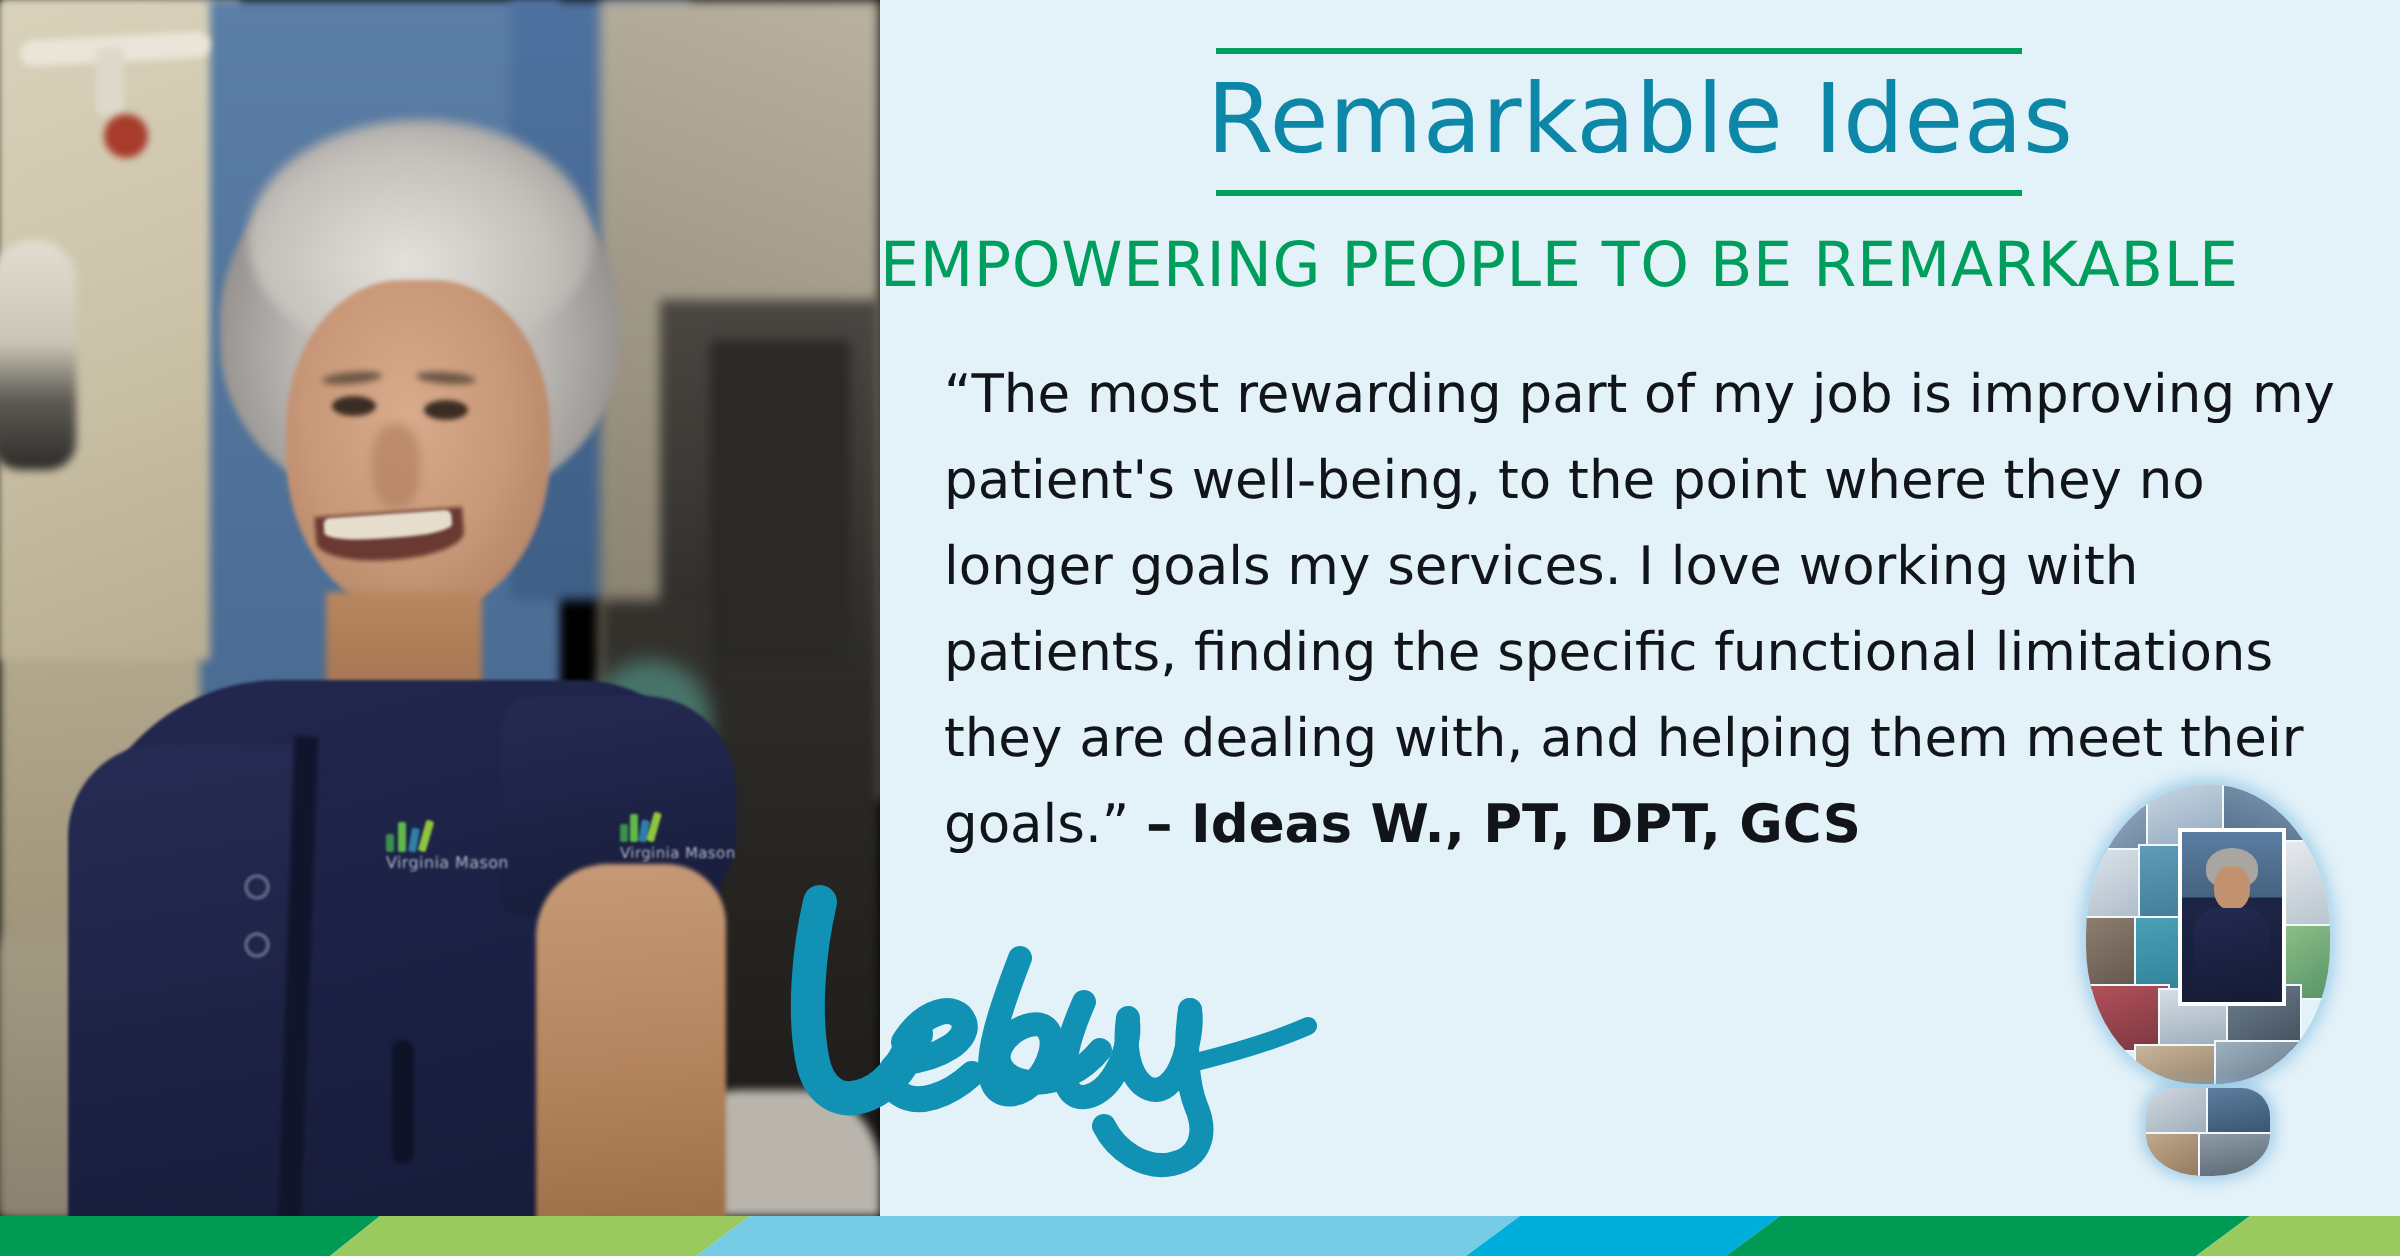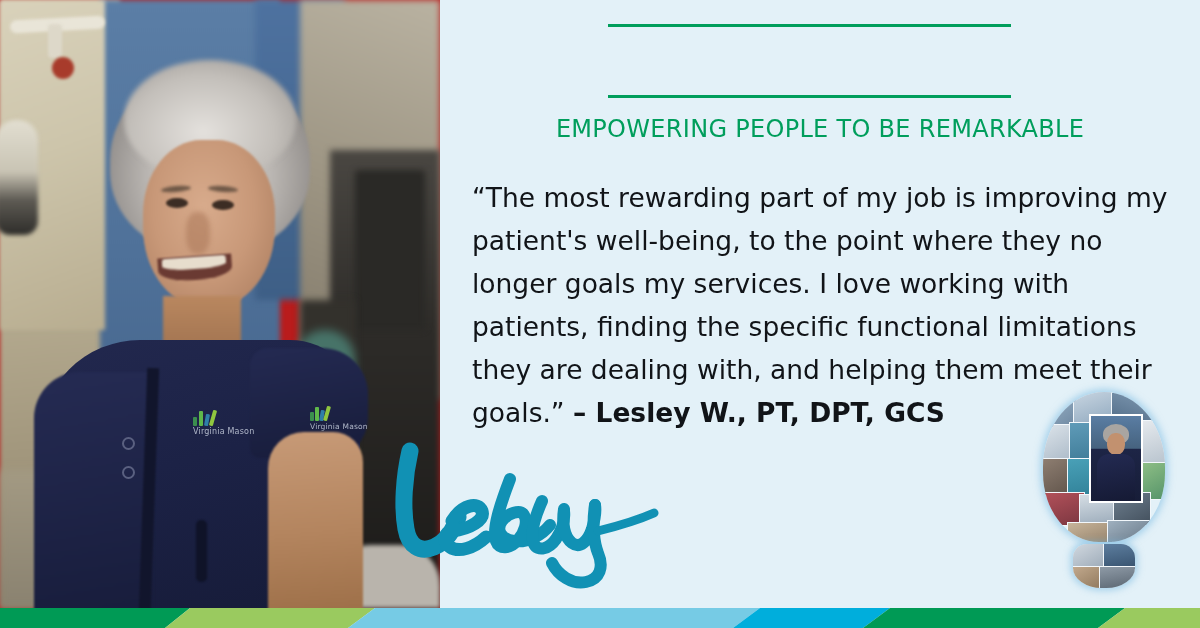--- a/index.html
+++ b/index.html
@@ -9,21 +9,21 @@
     position:relative;
     width:1200px;height:628px;
     overflow:hidden;
     background:#E3F1F8;
   }
 
   
   .photo{
     position:absolute;left:0;top:0;width:440px;height:608px;
     overflow:hidden;
-    background:#b91c1c;
+    background:#000000;
   }
   .ph-wallL{position:absolute;left:0;top:0;width:105px;height:330px;
     background:linear-gradient(160deg,#d9d2bb 0%,#cdc5ab 45%,#b8ad90 100%);
     filter:blur(2px);}
   .ph-wallBeige{position:absolute;left:0;top:0;width:120px;height:608px;
     background:linear-gradient(175deg,#cfc7ad 0%,#bdb398 40%,#a1967c 75%,#8b8069 100%);
     filter:blur(2px);}
   .ph-wallBlue{position:absolute;left:100px;top:0;width:180px;height:560px;
     background:linear-gradient(180deg,#5b7ea6 0%,#4f7199 45%,#3f5e84 100%);
     filter:blur(2.5px);}
@@ -125,23 +125,23 @@
     background:#E3F1F8;}
 
   .rule{position:absolute;left:608px;width:403px;height:3px;background:#009E5C;}
   .rule-top{top:24px;}
   .rule-bottom{top:95px;}
 
   .title{position:absolute;left:440px;top:31px;width:760px;text-align:center;
     font-family:"DejaVu Sans","Liberation Sans",sans-serif;
     font-size:48px;font-weight:400;color:#0C87A8;letter-spacing:.2px;
     line-height:58px;}
-  .subtitle{position:absolute;left:440px;top:115px;width:760px;text-align:center;
+  .subtitle{position:absolute;left:440px;top:115px;width:760px;
     font-family:"DejaVu Sans","Liberation Sans",sans-serif;
-    font-size:24px;font-weight:400;color:#009E5C;letter-spacing:.3px;}
+    font-size:31px;font-weight:400;color:#009E5C;letter-spacing:.3px;}
 
   .quote{position:absolute;left:472px;top:176px;width:700px;
     font-family:"DejaVu Sans","Liberation Sans",sans-serif;
     font-size:26.5px;line-height:43px;color:#111418;}
   .quote .attrib{font-weight:bold;}
 
   
   .bulb{position:absolute;left:1035px;top:392px;width:140px;height:200px;}
   .bulb-glass{position:absolute;left:8px;top:0;width:122px;height:150px;
     border-radius:50% 50% 46% 46%;overflow:hidden;
@@ -225,24 +225,25 @@
         <i style="left:10px;height:11px;background:#2f7fa8;transform:rotate(10deg);"></i>
         <i style="left:15px;height:15px;background:#8fc63f;transform:rotate(16deg);"></i>
       </div>
       <div class="vm-word">Virginia Mason</div>
     </div>
   </div>
 
   <div class="panel"></div>
 
   <div class="rule rule-top"></div>
+  <div class="title">Remarkable Ideas</div>
   <div class="rule rule-bottom"></div>
   <div class="subtitle">EMPOWERING PEOPLE TO BE REMARKABLE</div>
 
-  <div class="quote"><span>“The most rewarding part of my job is improving my patient's well-being, to the point where they no longer goals my services. I love working with patients, finding the specific functional limitations they are dealing with, and helping them meet their goals.” </span><span class="attrib">– Lesley W., PT, DPT, GCS</span></div>
+  <div class="quote"><span>“The most rewarding part of my job is improving my patient's well-being, to the point where they no longer goals my services. I love working with patients, finding the specific functional limitations they are dealing with, and helping them meet their goals.” </span><span class="attrib">– Ideas W., PT, DPT, GCS</span></div>
 
   <div class="signature">
     <svg width="290" height="145" viewBox="0 0 290 145" fill="none">
       <g stroke="#1191B4" stroke-linecap="round" stroke-linejoin="round" fill="none">
         <path d="M18 8 C12 34, 10 64, 14 86 C17 103, 28 110, 42 104 C54 99, 62 86, 66 74" stroke-width="17"></path>
         <path d="M60 78 C70 62, 86 58, 90 68 C93 77, 78 86, 60 88 C52 89, 50 99, 58 104
                  C67 110, 82 105, 94 94" stroke-width="13"></path>
         <path d="M118 36 C108 62, 100 86, 104 98 C107 107, 118 106, 126 97
                  C133 89, 136 78, 132 72 C128 66, 116 70, 110 78 C104 86, 108 96, 122 98
                  C136 100, 150 92, 158 82" stroke-width="12"></path>

